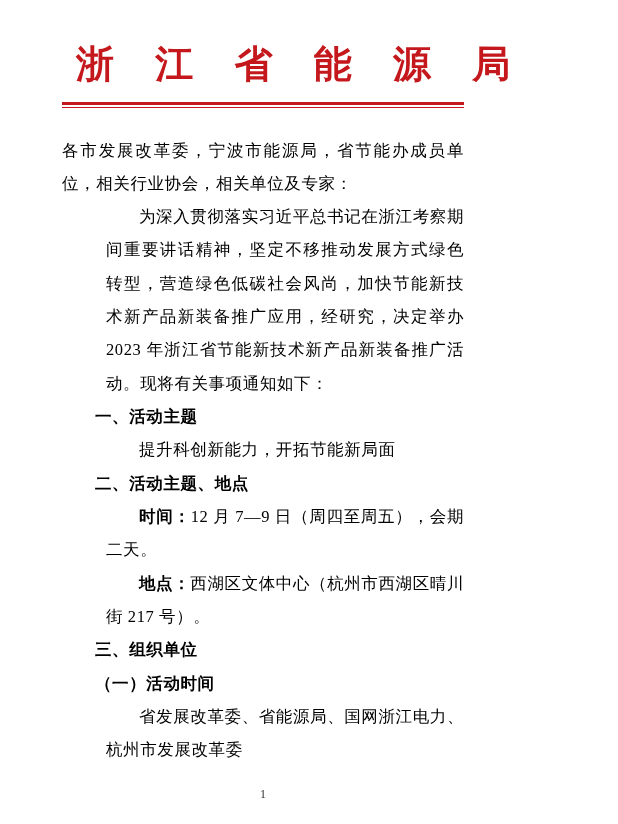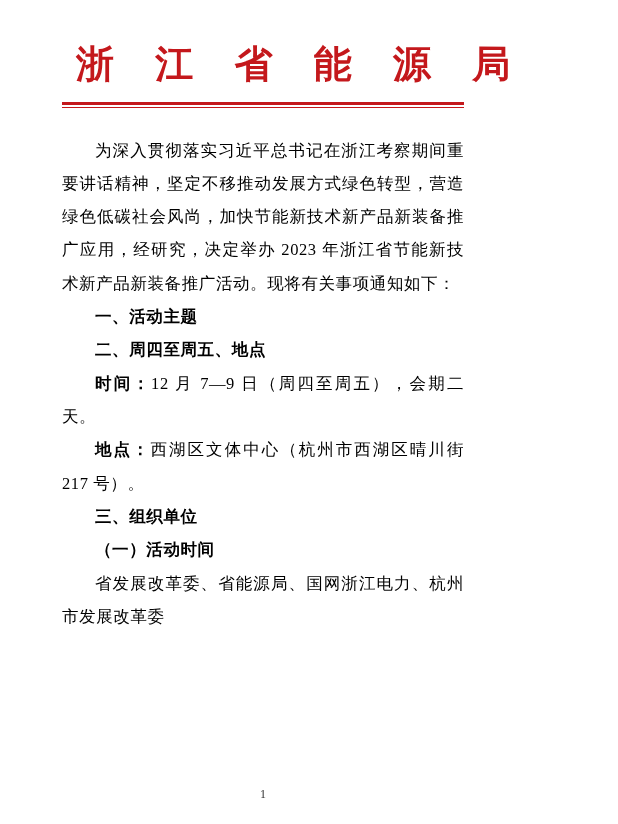--- a/index.html
+++ b/index.html
@@ -63,20 +63,21 @@
     font-size: 16.5px;
     line-height: 2.02;
     text-align: justify;
     letter-spacing: 0.6px;
   }
   .para {
     margin: 0;
   }
   .para.indent {
     text-indent: 2em;
+    margin-left: 44px;
   }
   .para.heading {
     text-indent: 2em;
     font-weight: bold;
     font-family: "DejaVu Serif", "Liberation Serif", serif;
   }
   .para.subheading {
     text-indent: 2em;
     font-weight: bold;
     font-family: "DejaVu Serif", "Liberation Serif", serif;
@@ -103,27 +104,29 @@
 
   <div class="masthead">
     <div class="masthead-title">浙 江 省 能 源 局</div>
     <div class="masthead-rule-thick"></div>
     <div class="masthead-rule-thin"></div>
   </div>
 
 
   <div class="body-text">
 
+    <p class="para">各市发展改革委，宁波市能源局，省节能办成员单位，相关行业协会，相关单位及专家：</p>
 
     <p class="para indent">为深入贯彻落实习近平总书记在浙江考察期间重要讲话精神，坚定不移推动发展方式绿色转型，营造绿色低碳社会风尚，加快节能新技术新产品新装备推广应用，经研究，决定举办 2023 年浙江省节能新技术新产品新装备推广活动。现将有关事项通知如下：</p>
 
     <p class="para heading">一、活动主题</p>
 
+    <p class="para indent">提升科创新能力，开拓节能新局面</p>
 
-    <p class="para heading">二、周四至周五、地点</p>
+    <p class="para heading">二、活动主题、地点</p>
 
     <p class="para indent"><span class="lbl">时间：</span><span>12 月 7—9 日（周四至周五），会期二天。</span></p>
 
     <p class="para indent"><span class="lbl">地点：</span><span>西湖区文体中心（杭州市西湖区晴川街 217 号）。</span></p>
 
     <p class="para heading">三、组织单位</p>
 
     <p class="para subheading">（一）活动时间</p>
 
     <p class="para indent">省发展改革委、省能源局、国网浙江电力、杭州市发展改革委</p>

